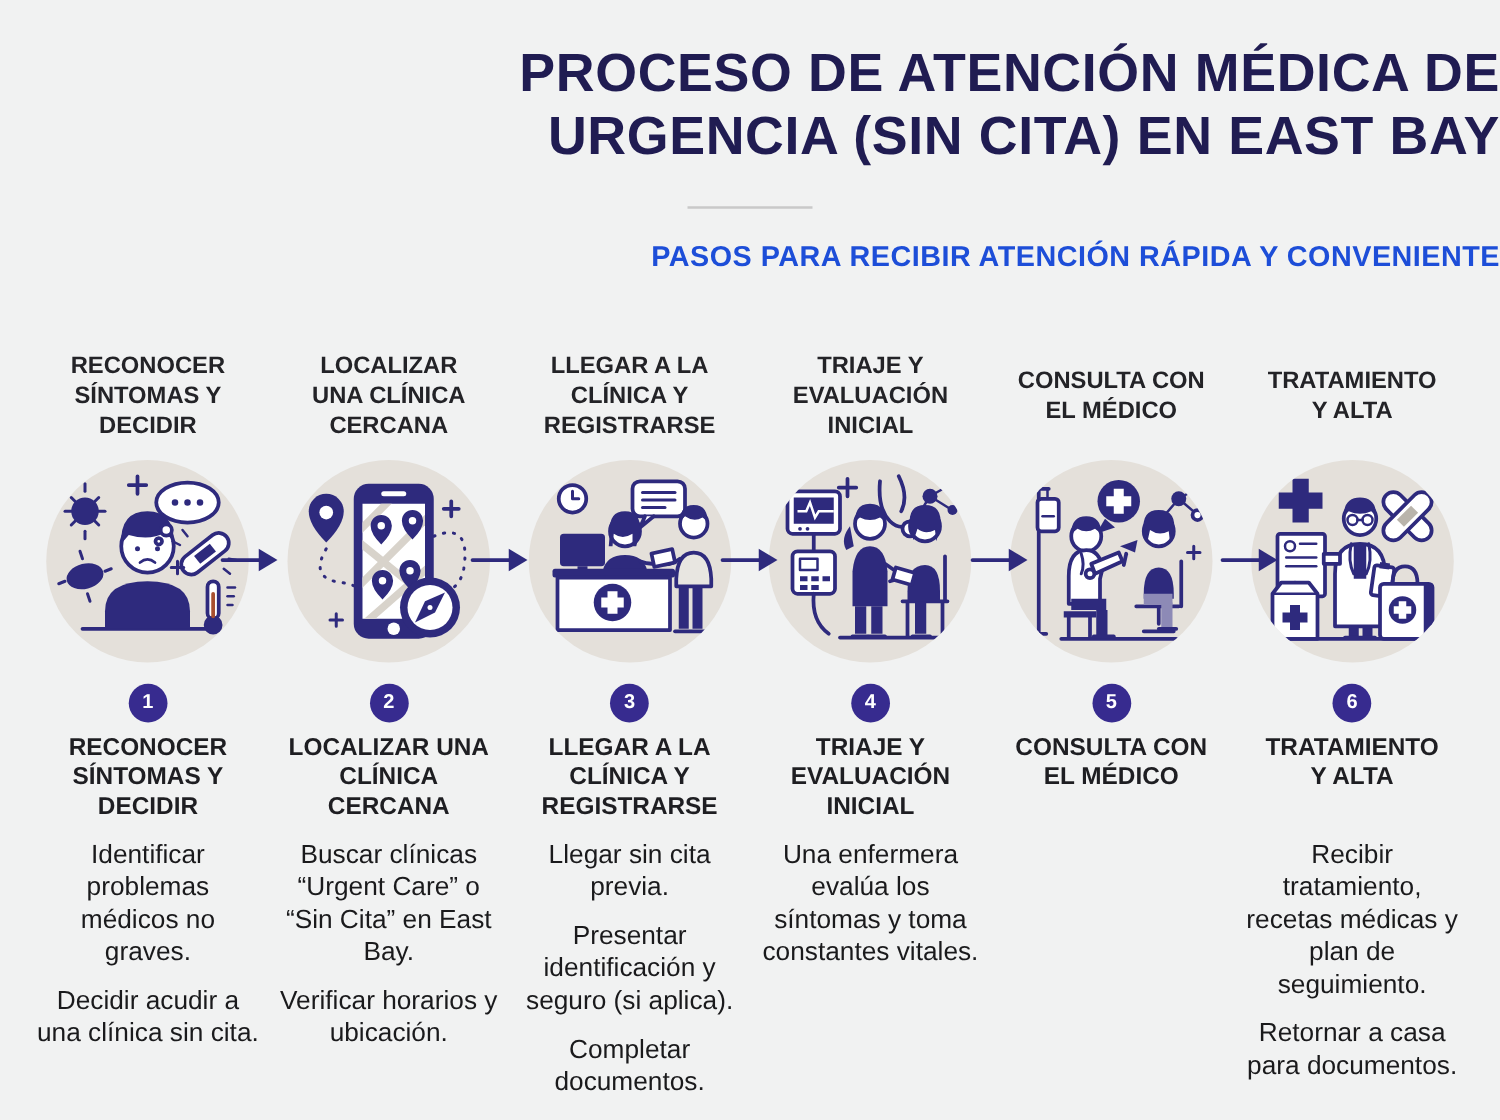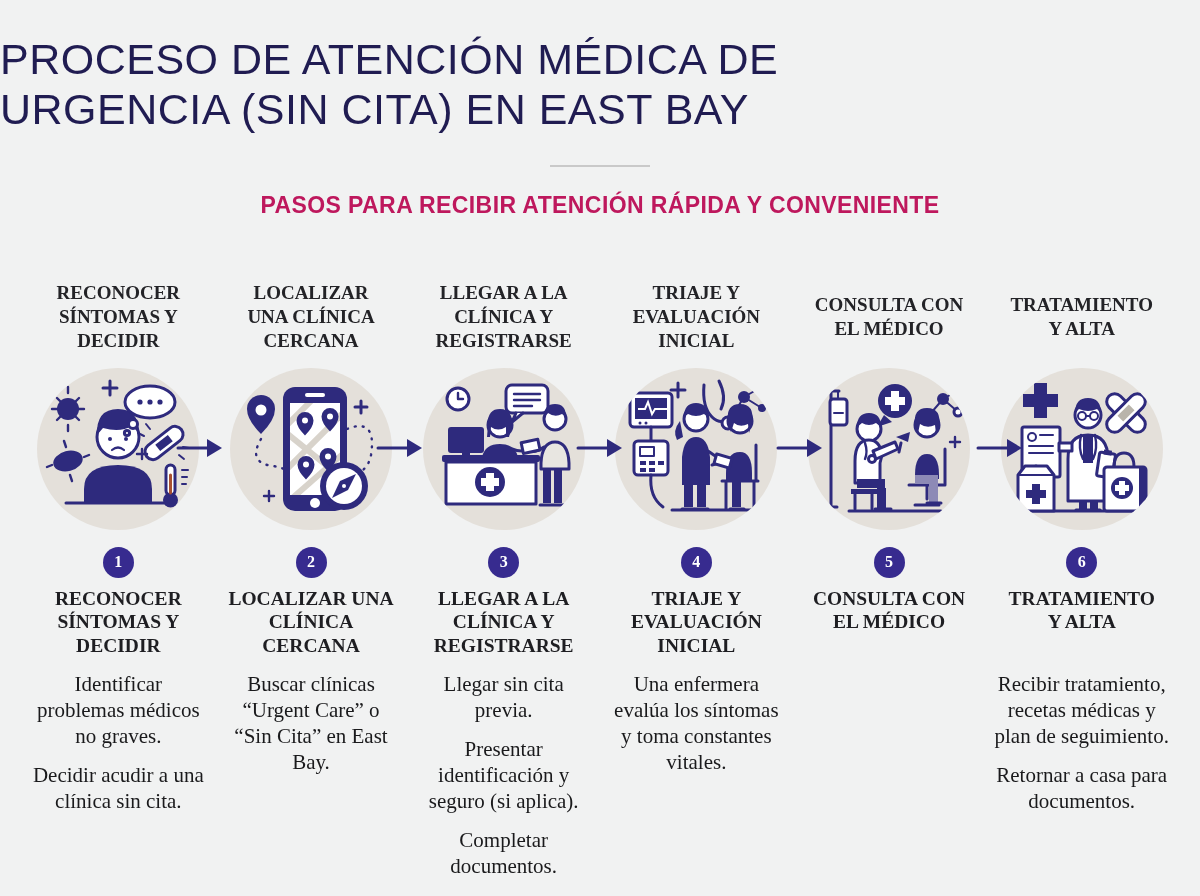--- a/index.html
+++ b/index.html
@@ -6,47 +6,46 @@
   html,body { width:1200px; height:896px; }
   body {
     font-family:"Liberation Sans", sans-serif;
     background:#f1f2f2;
     color:#1c1c1e;
     overflow:hidden;
   }
   .page { width:1200px; height:896px; padding-top:34px; }
 
   .title {
-    text-align:left;
+    text-align:right;
     font-size:43px;
     line-height:1.17;
-    font-weight:normal;
+    font-weight:bold;
     letter-spacing:.5px;
     color:#201c52;
     white-space:pre-line;
   }
   .divider {
     width:100px; height:2px; background:#c9c9c9;
     margin:30px auto 0;
   }
   .subtitle {
     margin-top:25px;
-    text-align:center;
+    text-align:right;
     font-size:23px;
     font-weight:bold;
     letter-spacing:.4px;
-    color:#be185d;
+    color:#1d4ed8;
   }
 
   .steps {
     position:relative;
     display:flex;
     margin-top:52px;
     padding:0 22px;
-    font-family:Liberation Serif, serif;
   }
   .step { flex:1 1 0; padding:0 7px; text-align:center; }
 
   .top-head {
     height:92px;
     display:flex; align-items:center; justify-content:center;
     font-size:19px; line-height:1.26; font-weight:bold;
     color:#232327; white-space:pre-line;
   }
   .band { height:172px; display:flex; align-items:center; justify-content:center; }
@@ -236,20 +235,21 @@
             <path class="s" style="stroke-width:2.4" d="M38 122 v10 M33 127 h10"></path>
           </svg>
         </div>
       </div>
       <div class="badge">2</div>
       <h3 class="bot-head">LOCALIZAR UNA
 CLÍNICA
 CERCANA</h3>
       <div class="descs">
         <p>Buscar clínicas “Urgent Care” o “Sin Cita” en East Bay.</p>
+        <p>Verificar horarios y ubicación.</p>
       </div>
     </section>
 
     <section class="step">
       <h3 class="top-head">LLEGAR A LA
 CLÍNICA Y
 REGISTRARSE</h3>
       <div class="band">
         <div class="circle">
           <svg viewBox="0 0 160 160" width="160" height="160">

